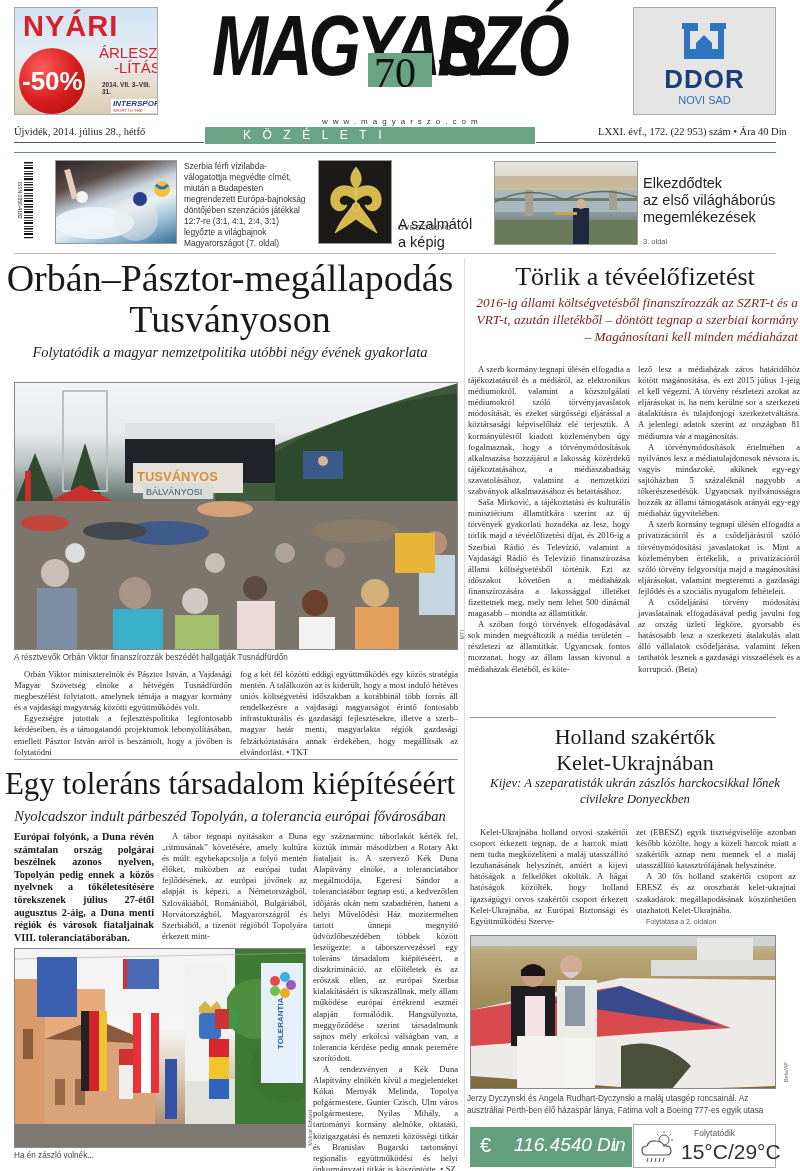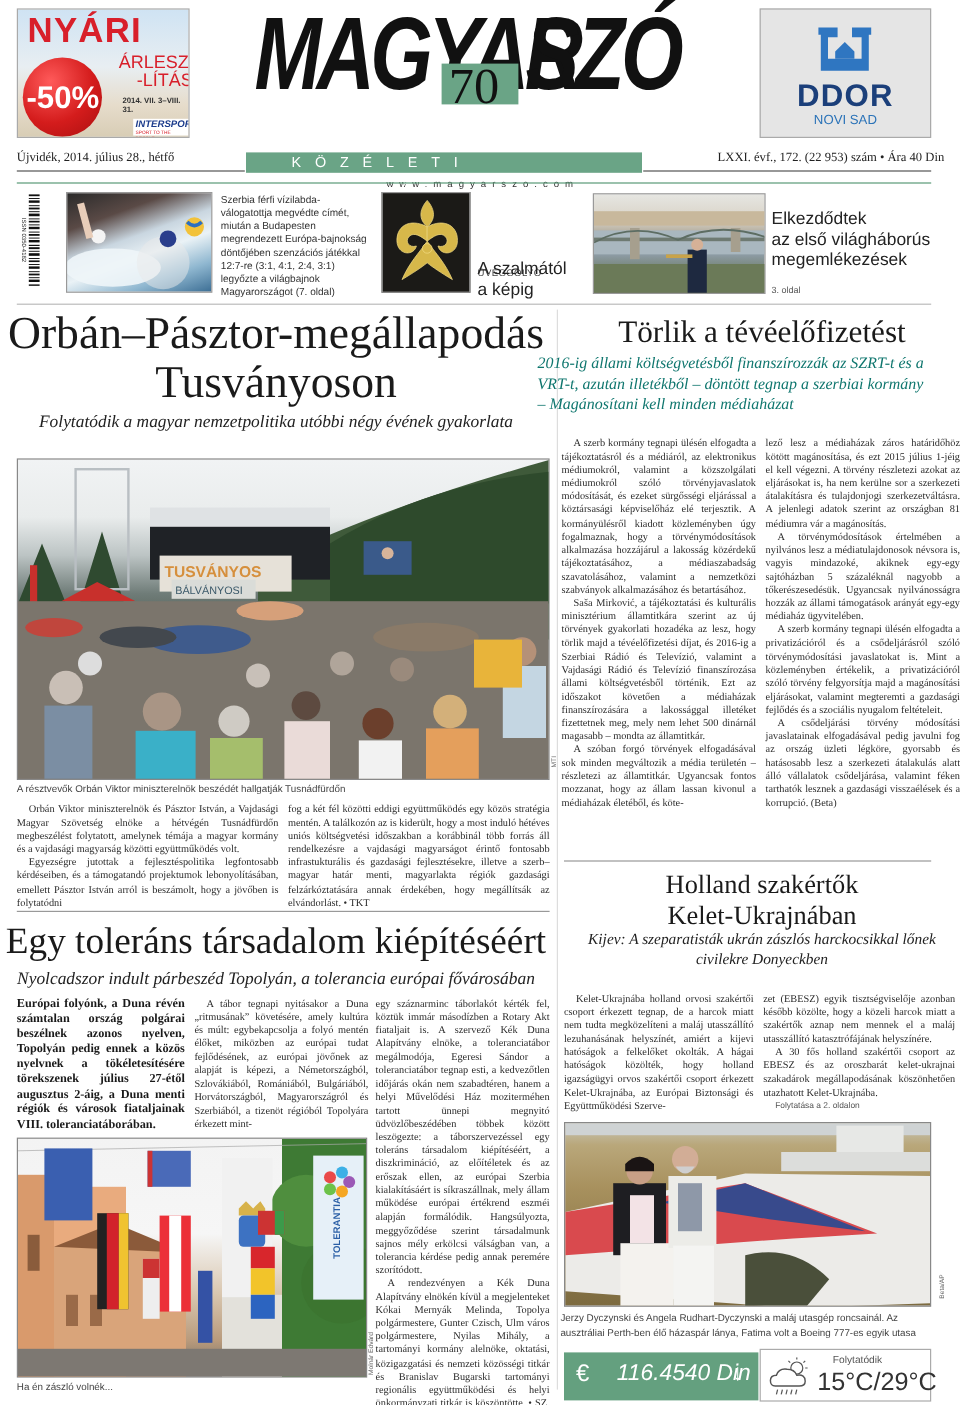--- a/index.html
+++ b/index.html
@@ -22,21 +22,21 @@
   .ad-left .pct { position: absolute; left: 7px; top: 58px; font: bold 26px "Liberation Sans", sans-serif; color: #fff; }
   .ad-left .dates { position: absolute; left: 87px; top: 73px; font: bold 6.5px "Liberation Sans", sans-serif; color: #333; }
   .ad-left .brand { position: absolute; left: 96px; top: 91px; width: 46px; height: 14px; background: #fff; }
   .ad-left .brand span { display:block; font: bold italic 8px "Liberation Sans", sans-serif; color: #1c3c8c; line-height: 9px; padding-left: 2px;}
   .ad-left .brand small { display:block; font: 4px "Liberation Sans", sans-serif; color:#d81f2a; padding-left: 2px;}
 
   .masthead { left: 212px; top: 2px; width: 390px; height: 120px; }
   .mast-word { position: absolute; font-family: "Liberation Sans", sans-serif; font-weight: bold; font-style: italic; color: #111; }
   .mast-70box { position: absolute; left: 156px; top: 51px; width: 64px; height: 34px; background: #6aa486; }
   .mast-70 { position: absolute; left: 162px; top: 47px; font: 42px "Liberation Serif", serif; color: #111; }
-  .mast-url { position: absolute; left: 110px; top: 115px; font: 8px "Liberation Sans", sans-serif; letter-spacing: 5px; color: #333; margin-top: 32px; }
+  .mast-url { position: absolute; left: 110px; top: 115px; font: 8px "Liberation Sans", sans-serif; letter-spacing: 5px; color: #333; }
 
   .ad-right { left: 633px; top: 7px; width: 143px; height: 108px; border: 1px solid #aaa; background: #e5e5e5; }
   .ddor-logo { position: absolute; left: 42px; top: 11px; width: 56px; height: 44px; }
   .ddor-word { position: absolute; left: 0; width: 100%; top: 56px; text-align: center; font: bold 26px "Liberation Sans", sans-serif; color: #1b3f7a; letter-spacing: 1px; }
   .ddor-sub { position: absolute; left: 0; width: 100%; top: 86px; text-align: center; font: 11px "Liberation Sans", sans-serif; color: #2b73b8; }
 
   .dateline { left: 14px; top: 126px; font-size: 10.5px; color: #222; }
   .issueline { left: 598px; top: 126px; font-size: 10.5px; color: #222; }
   .tagbar { left: 205px; top: 127px; width: 330px; height: 17px; background: #6aa486; }
   .tagbar span { display:block; text-align: left; padding-left: 38px; font: 12px "Liberation Sans", sans-serif; letter-spacing: 11.5px; color: #fff; line-height: 17px; }
@@ -70,21 +70,21 @@
   .tol-sub { left: 0; top: 808px; width: 460px; text-align: center; font: italic 14.5px "Liberation Serif", serif; color: #222; }
   .tol-lead { left: 14px; top: 831px; width: 140px; font: bold 10.2px/12.6px "Liberation Serif", serif; color: #1a1a1a; text-align: justify; }
   .tol-col2 { left: 162px; top: 831px; width: 145px; }
   .tol-col3 { left: 313px; top: 831px; width: 145px; }
   .tol-photo { left: 14px; top: 948px; width: 292px; height: 200px; border: 1px solid #888; overflow: hidden;
     background: linear-gradient(180deg, #f3f3f3 0%, #f6f6f6 40%, #d9c7b0 65%, #b89a7c 85%, #6f6a62 100%); }
   .tol-caption { left: 14px; top: 1151px; font: 8.2px "Liberation Sans", sans-serif; color: #444; }
 
   
   .tv-h1 { left: 470px; top: 262px; width: 330px; text-align: center; font: 26px "Liberation Serif", serif; color: #1a1a1a; }
-  .tv-sub { left: 448px; top: 294px; width: 330px; text-align: left; font: italic 13.3px/17px "Liberation Serif", serif; color: #0f766e; }
+  .tv-sub { left: 468px; top: 294px; width: 330px; text-align: right; font: italic 13.3px/17px "Liberation Serif", serif; color: #7f1d1d; }
   .tv-col1 { left: 468px; top: 364px; width: 162px; }
   .tv-col2 { left: 638px; top: 364px; width: 162px; }
 
   .hol-h1 { left: 470px; top: 724px; width: 330px; text-align: center; font: 22px/26px "Liberation Serif", serif; color: #1a1a1a; }
   .hol-sub { left: 470px; top: 776px; width: 330px; text-align: center; font: italic 12.8px/15.5px "Liberation Serif", serif; color: #222; }
   .hol-col1 { left: 470px; top: 827px; width: 158px; }
   .hol-col2 { left: 636px; top: 827px; width: 160px; }
   .hol-cont { font: 7px "Liberation Sans", sans-serif; color: #555; margin-top: 2px; padding-left: 10px; }
   .hol-photo { left: 470px; top: 935px; width: 306px; height: 154px; border: 1px solid #888; overflow: hidden;
     background: linear-gradient(180deg, #c8c6b8 0%, #b9a77a 12%, #a8915e 35%, #95804f 60%, #7d6b40 100%); }
@@ -274,21 +274,21 @@
         <rect x="404" y="172" width="36" height="60" fill="#c4d6e2"></rect>
       <rect x="380" y="150" width="40" height="40" fill="#e8b43a"></rect>
       <circle cx="60" cy="170" r="10" fill="#ddd"></circle>
         <circle cx="200" cy="180" r="10" fill="#c8c0b8"></circle>
       <circle cx="270" cy="170" r="10" fill="#b0a59a"></circle>
         <circle cx="320" cy="175" r="10" fill="#9a8a7c"></circle>
     </g>
   </svg>
 </div>
 <div class="abs credit-vert" style="left:459px;top:630px;">MTI</div>
-<div class="abs lead-caption">A résztvevők Orbán Viktor miniszterelnök beszédét hallgatják Tusnádfürdőn</div>
+<div class="abs lead-caption">A résztvevők Orbán Viktor finanszírozzák beszédét hallgatják Tusnádfürdőn</div>
 
 <div class="abs body-text lead-col1">
   <p>Orbán Viktor miniszterelnök és Pásztor István, a Vajdasági Magyar Szövetség elnöke a hétvégén Tusnádfürdőn megbeszélést folytatott, amelynek témája a magyar kormány és a vajdasági magyarság közötti együttműködés volt.</p>
   <p>Egyezségre jutottak a fejlesztéspolitika legfontosabb kérdéseiben, és a támogatandó projektumok lebonyolításában, emellett Pásztor István arról is beszámolt, hogy a jövőben is folytatódni</p>
 </div>
 <div class="abs body-text lead-col2">
   <p class="noindent">fog a két fél közötti eddigi együttműködés egy közös stratégia mentén. A találkozón az is kiderült, hogy a most induló hétéves uniós költségvetési időszakban a korábbinál több forrás áll rendelkezésre a vajdasági magyarságot érintő fontosabb infrastukturális és gazdasági fejlesztésekre, illetve a szerb–magyar határ menti, magyarlakta régiók gazdasági felzárkóztatására annak érdekében, hogy megállítsák az elvándorlást. • TKT</p>
 </div>
 <div class="rule" style="left:14px;top:759px;width:444px;background:#999;"></div>
 

